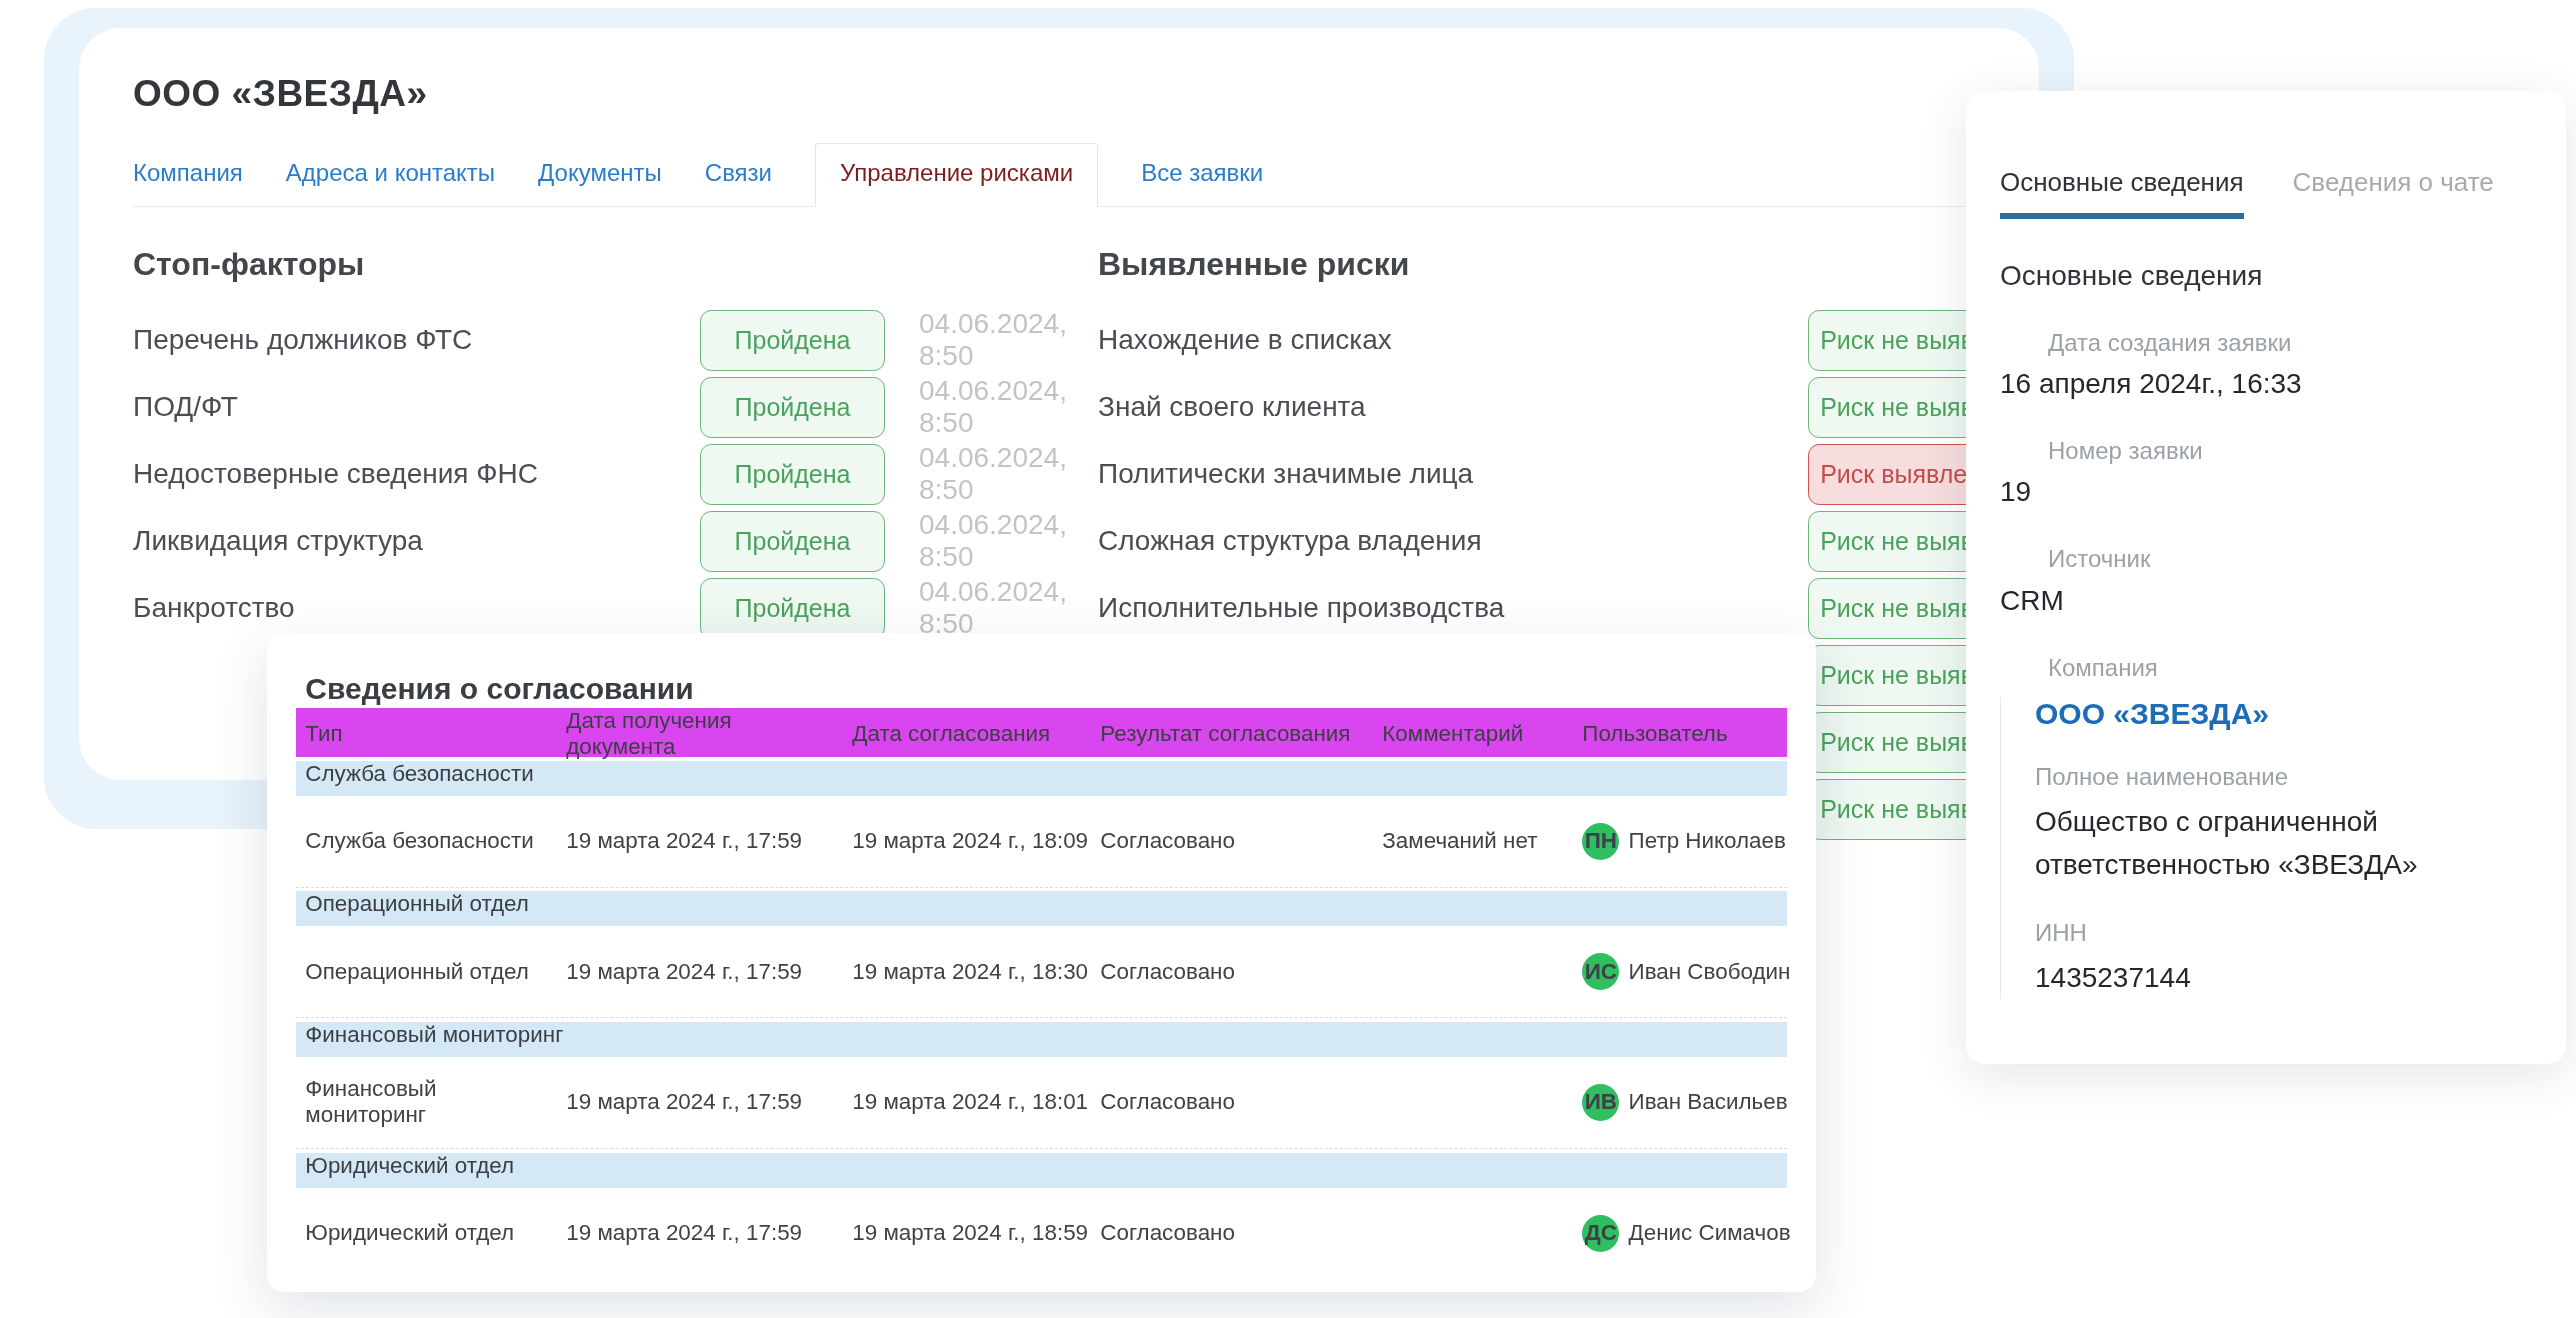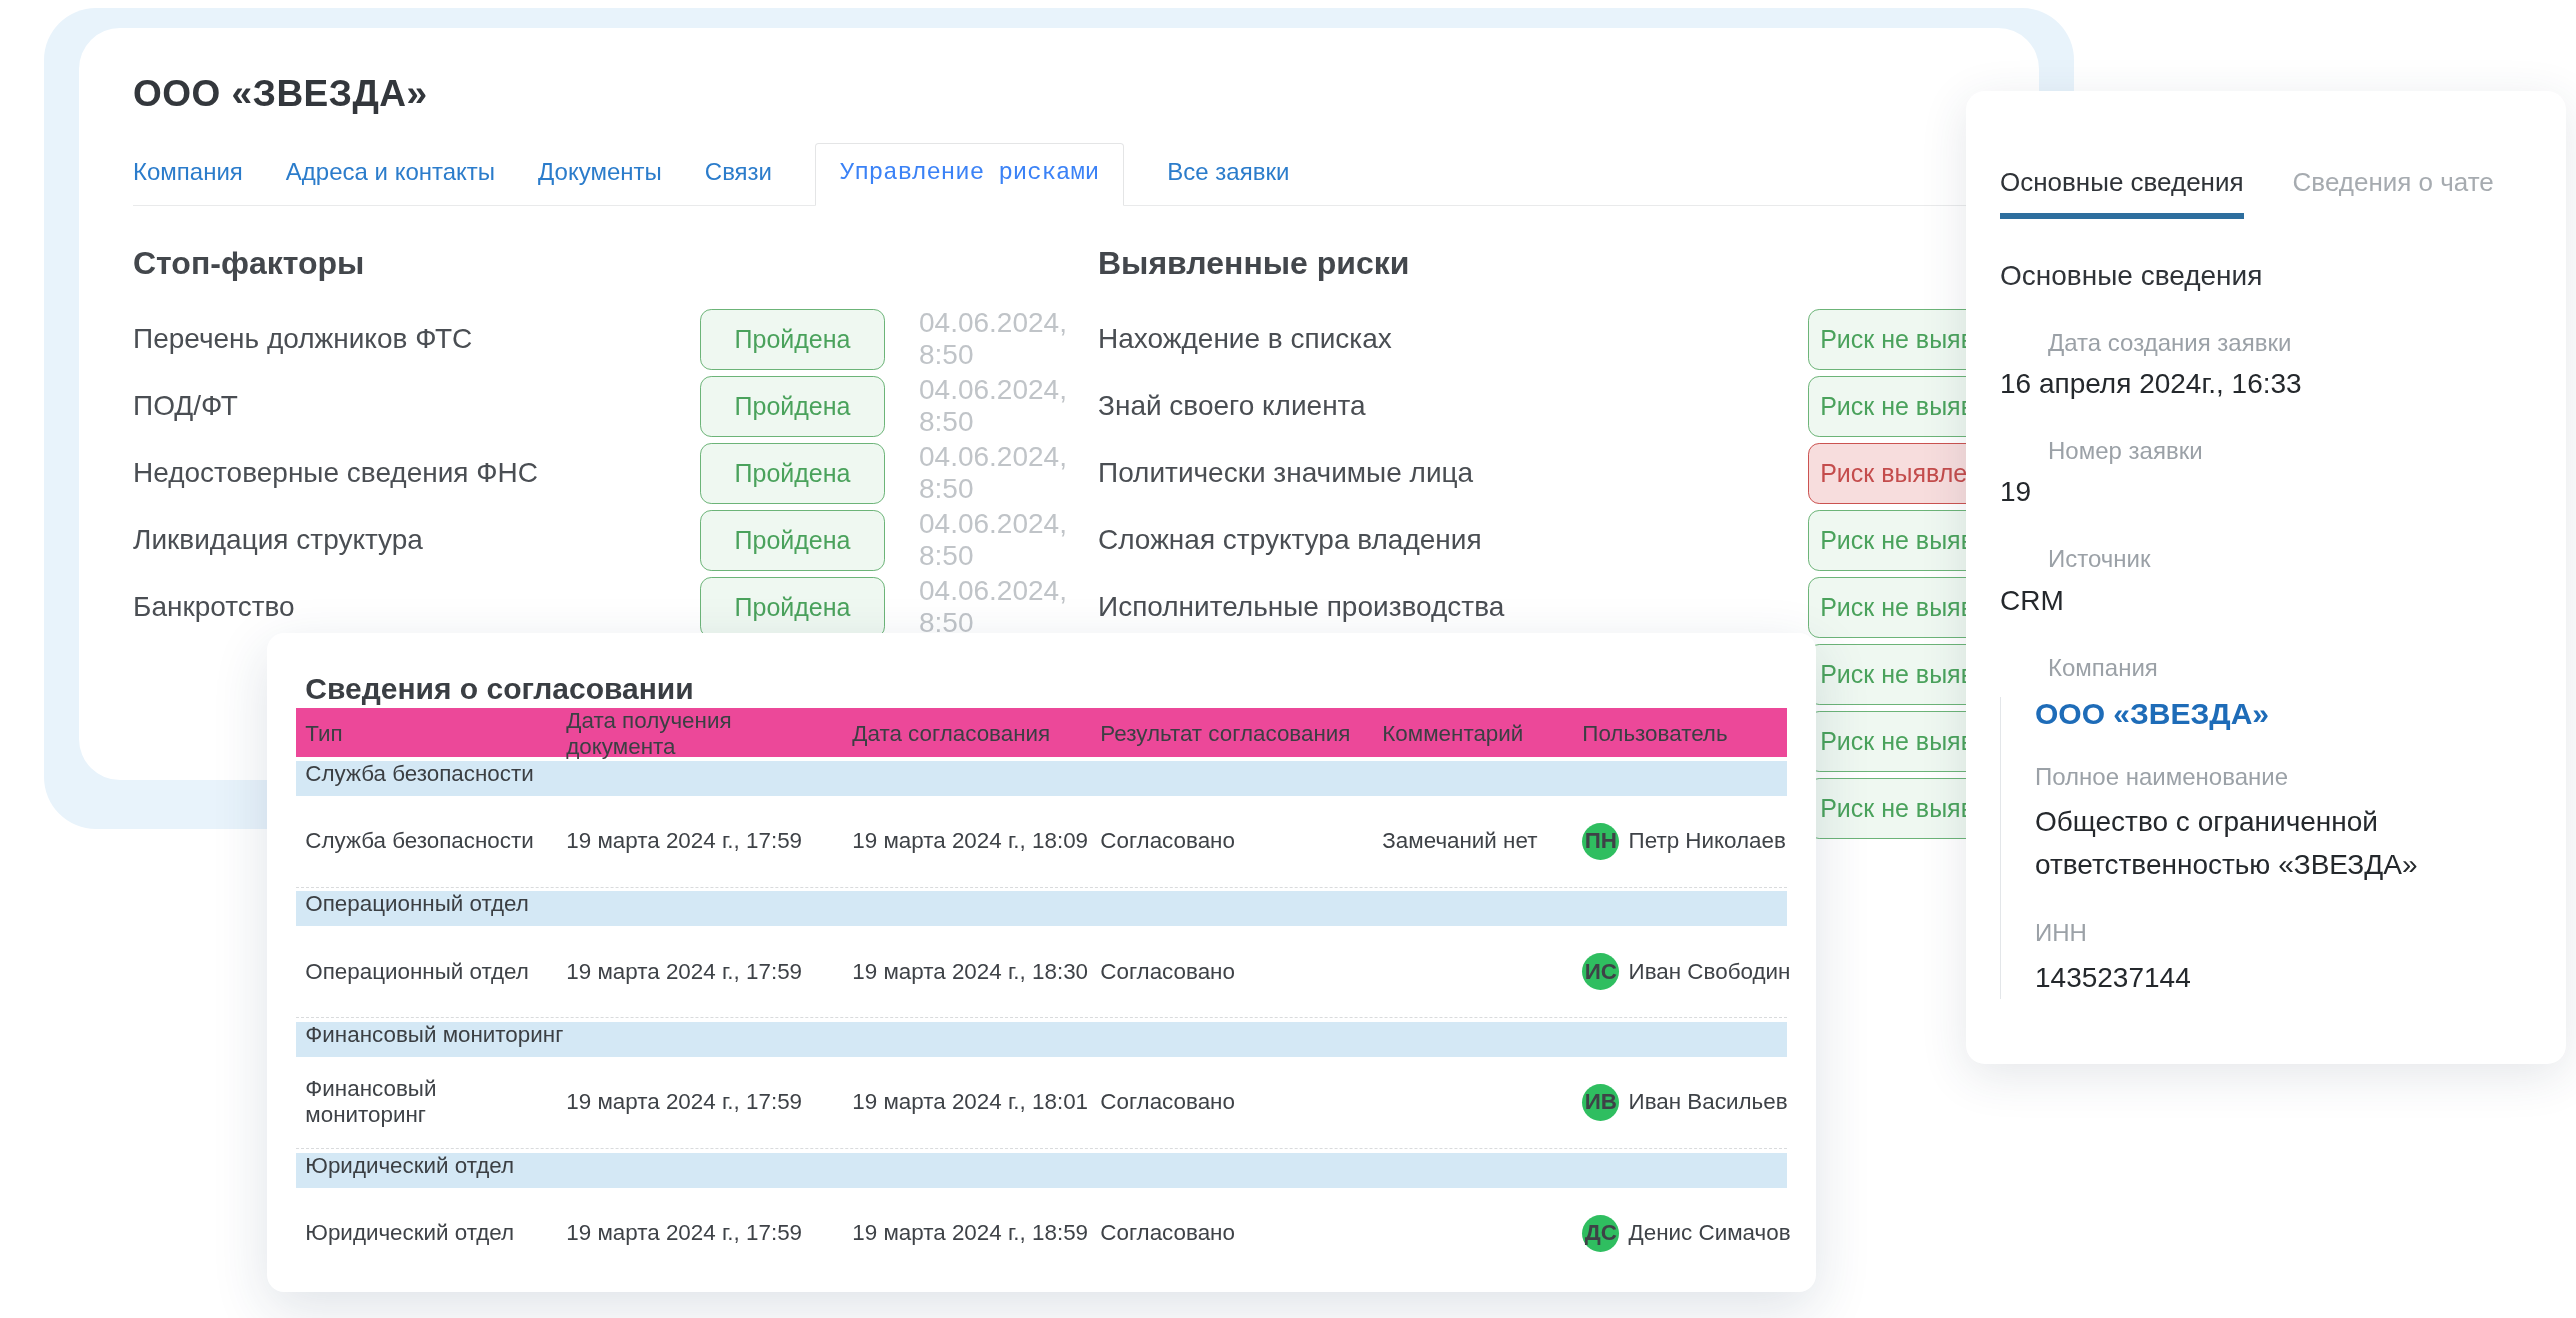--- a/index.html
+++ b/index.html
@@ -8,22 +8,22 @@
 
   
   .backdrop{left:44px;top:7.5px;width:2030px;height:821px;background:#e8f3fb;border-radius:52px;}
   .main-card{left:79px;top:28px;width:1960px;height:752px;background:#ffffff;border-radius:41px;
     padding:45px 54px 0 54px;box-sizing:border-box;}
   .company-title{font-size:37px;font-weight:bold;color:#33373c;letter-spacing:0.5px;}
 
   .tabs{display:flex;align-items:flex-end;gap:43px;margin-top:28px;border-bottom:0.9px solid #e9eaeb;
     font-size:24px;padding-left:0;}
   .tab{color:#2b7ccb;padding-bottom:18.7px;cursor:pointer;white-space:nowrap;}
-  .tab.active{color:#3b82f6;background:#fff;border:0.9px solid #e4e5e6;border-bottom:0.9px solid #ffffff;
-    margin-bottom:-0.9px;border-radius:3.7px 3.7px 0 0;padding:15px 24px 18.7px 24px;font-family:Liberation Mono, monospace;}
+  .tab.active{color:#7f1d1d;background:#fff;border:0.9px solid #e4e5e6;border-bottom:0.9px solid #ffffff;
+    margin-bottom:-0.9px;border-radius:3.7px 3.7px 0 0;padding:15px 24px 18.7px 24px;}
 
   .columns{display:flex;margin-top:39px;}
   .col-h{font-size:32px;font-weight:bold;color:#43474c;margin:0 0 24px 0;}
   .stop-col{width:965px;flex:none;}
   .risk-col{width:887px;flex:none;}
   .f-row{display:flex;align-items:center;height:67px;}
   .f-label{font-size:28px;color:#4a4e53;}
   .stop-col .f-label{width:567px;flex:none;}
   .risk-col .f-label{flex:1;}
   .badge{box-sizing:border-box;height:61px;border-radius:11.2px;display:flex;align-items:center;
@@ -33,21 +33,21 @@
   .badge.passed{width:185px;justify-content:center;}
   .badge.risk{width:177px;justify-content:flex-start;padding-left:11.2px;overflow:hidden;white-space:nowrap;}
   .f-date{margin-left:34px;font-size:28px;color:#c0c4c8;}
 
   
   .modal{left:267px;top:633px;width:1549px;height:659px;background:#ffffff;border-radius:17px;
     box-shadow:0 17px 56px rgba(30,60,90,.14);z-index:20;padding:39px 29px 0 29px;box-sizing:border-box;}
   .modal-title{font-size:30px;font-weight:bold;color:#3a3e43;padding-left:9.3px;}
   .tbl{margin-top:1.9px;}
   .trow{display:grid;grid-template-columns:261px 286px 248px 282px 200px 215px;align-items:center;}
-  .thead{background:#ec4899;height:49px;}
+  .thead{background:#d946ef;height:49px;}
   .thead div{font-size:22.4px;color:#3b3f43;}
   .tgroup{background:#d4e8f5;height:35px;margin-top:3.7px;}
   .tgroup div{font-size:22.4px;color:#3b3f43;padding-left:9.3px;}
   .tdata{height:91px;}
   .tdata.sep{border-bottom:0.9px dashed #d9dbdd;}
   .tdata div{font-size:22.4px;color:#3e4247;}
   .trow > div{padding-left:9.3px;box-sizing:border-box;}
   .user-cell{display:flex;align-items:center;gap:9.3px;}
   .avatar{width:37px;height:37px;border-radius:50%;background:#2fbe60;color:#fff;font-size:16px;
     font-weight:bold;display:flex;align-items:center;justify-content:center;flex:none;}

